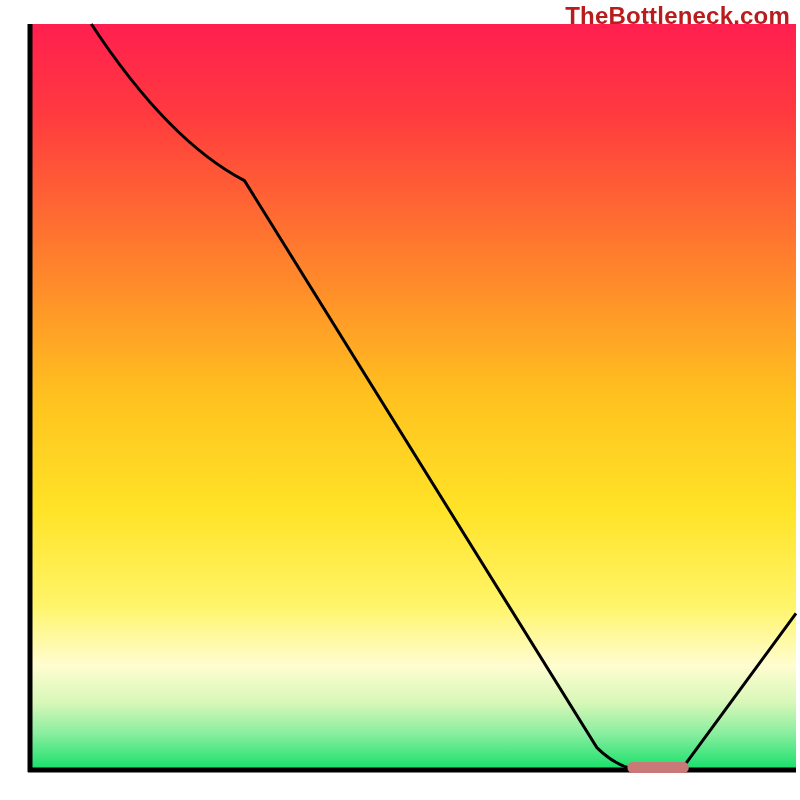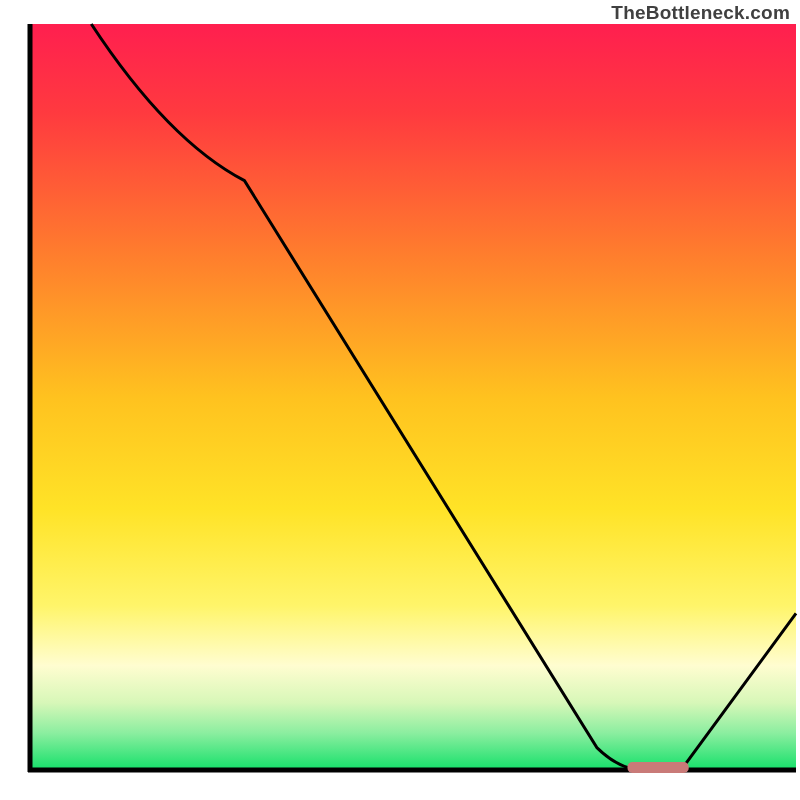--- a/index.html
+++ b/index.html
@@ -12,23 +12,23 @@
   }
   .container {
     position: relative;
     width: 800px;
     height: 800px;
   }
   .watermark {
     position: absolute;
     top: 2px;
     right: 10px;
-    font-size: 19px;
+    font-size: 24px;
     font-weight: 600;
-    color: #404040;
+    color: #b91c1c;
     letter-spacing: 0.2px;
   }
   svg {
     display: block;
   }
 </style>
 </head>
 <body>
 
 <div class="container">

